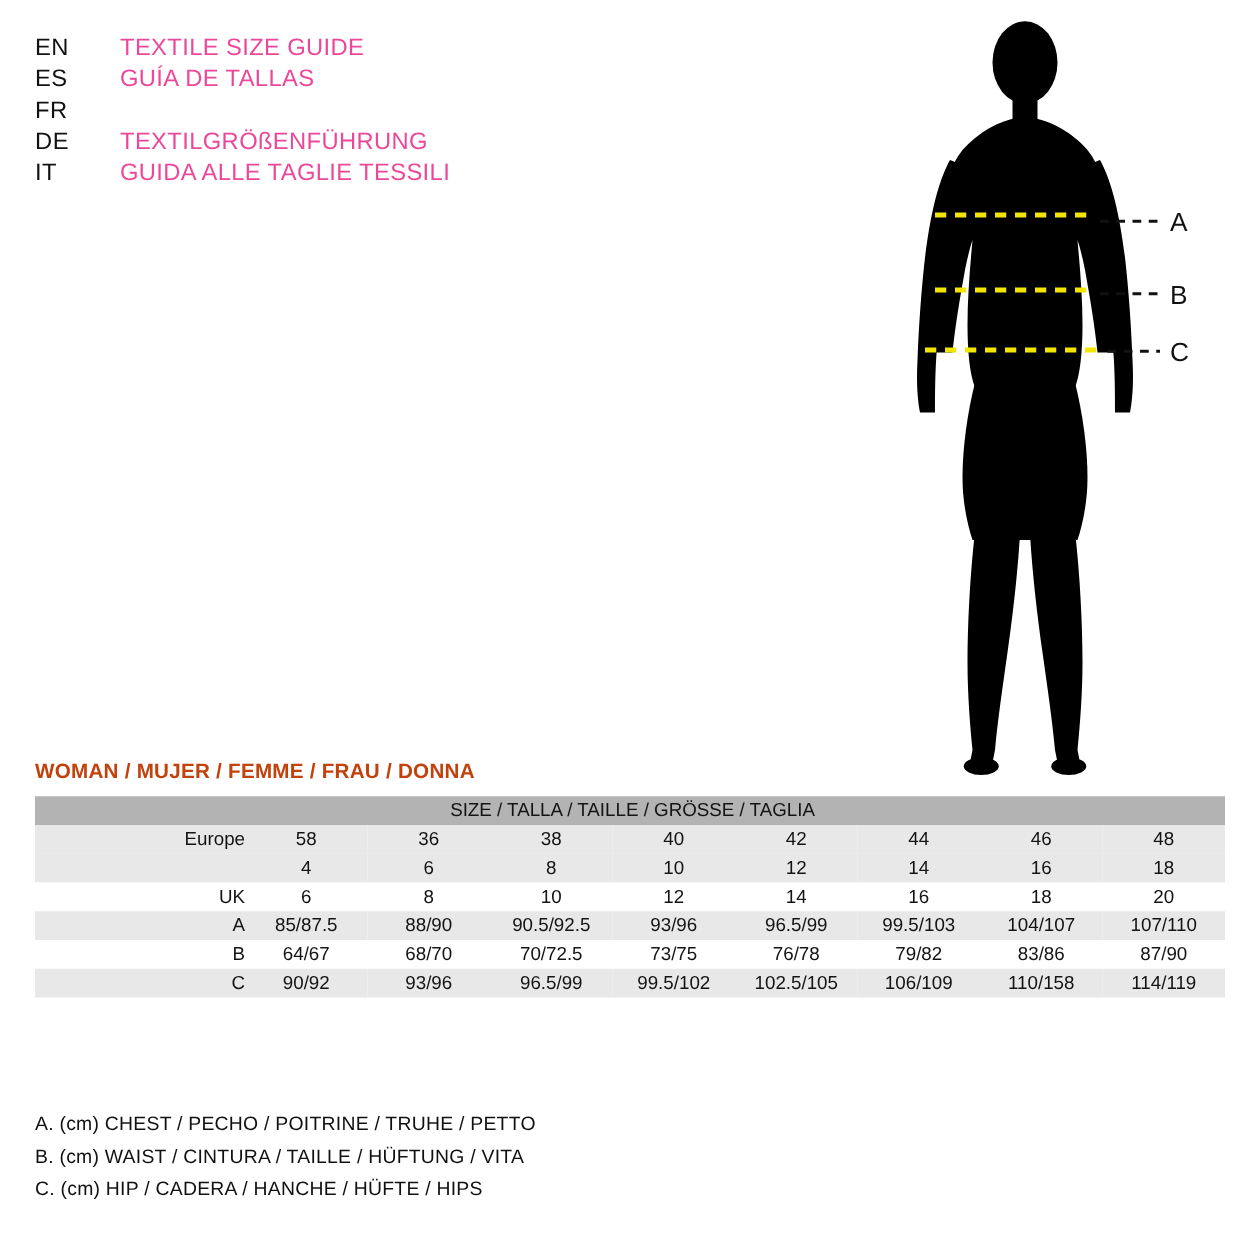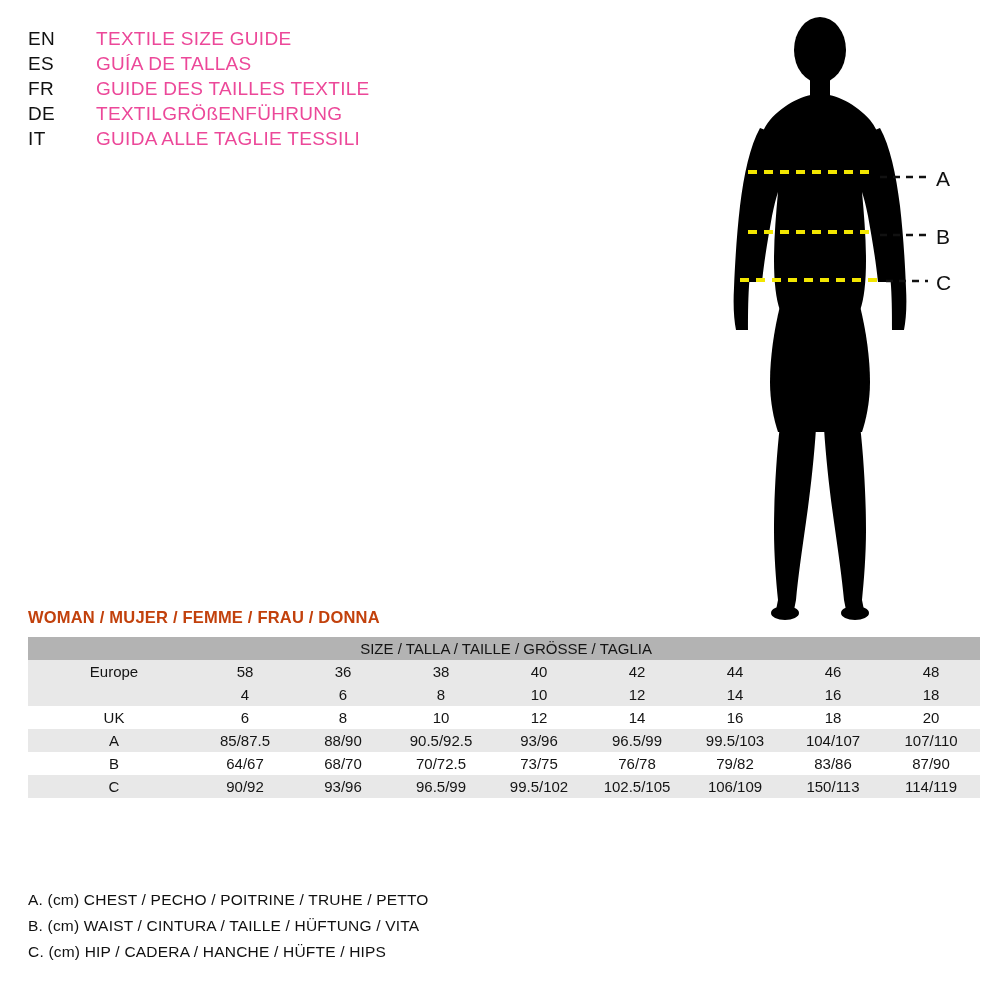--- a/index.html
+++ b/index.html
@@ -90,21 +90,21 @@
     text-align: center;
     padding-left: 4px;
     font-size: 15px;
     font-weight: normal;
     background: #b3b3b3;
   }
   tr.header-row th {
     background: #b3b3b3;
   }
   td.label-cell {
-    text-align: center;
+    text-align: right;
     padding-left: 4px;
   }
   tr.shade td {
     background: #e8e8e8;
   }
   tr.plain td {
     background: #ffffff;
   }
 
   
@@ -128,21 +128,20 @@
   <div class="lang-row">
     <span class="lang-code">EN</span>
     <span class="lang-text">TEXTILE SIZE GUIDE</span>
   </div>
   <div class="lang-row">
     <span class="lang-code">ES</span>
     <span class="lang-text">GUÍA DE TALLAS</span>
   </div>
   <div class="lang-row">
     <span class="lang-code">FR</span>
-    <span class="lang-text">GUIDE DES TAILLES TEXTILE</span>
   </div>
   <div class="lang-row">
     <span class="lang-code">DE</span>
     <span class="lang-text">TEXTILGRÖßENFÜHRUNG</span>
   </div>
   <div class="lang-row">
     <span class="lang-code">IT</span>
     <span class="lang-text">GUIDA ALLE TAGLIE TESSILI</span>
   </div>
 </div>
@@ -287,21 +286,21 @@
         <td>87/90</td>
       </tr>
       <tr class="shade">
         <td class="label-cell">C</td>
         <td>90/92</td>
         <td>93/96</td>
         <td>96.5/99</td>
         <td>99.5/102</td>
         <td>102.5/105</td>
         <td>106/109</td>
-        <td>150/113</td>
+        <td>110/158</td>
         <td>114/119</td>
       </tr>
     </tbody>
   </table>
 </div>
 
 <div id="legend">
   <div class="legend-line">A. (cm) CHEST / PECHO / POITRINE / TRUHE / PETTO</div>
   <div class="legend-line">B. (cm) WAIST / CINTURA / TAILLE / HÜFTUNG / VITA</div>
   <div class="legend-line">C. (cm) HIP / CADERA / HANCHE / HÜFTE / HIPS</div>

